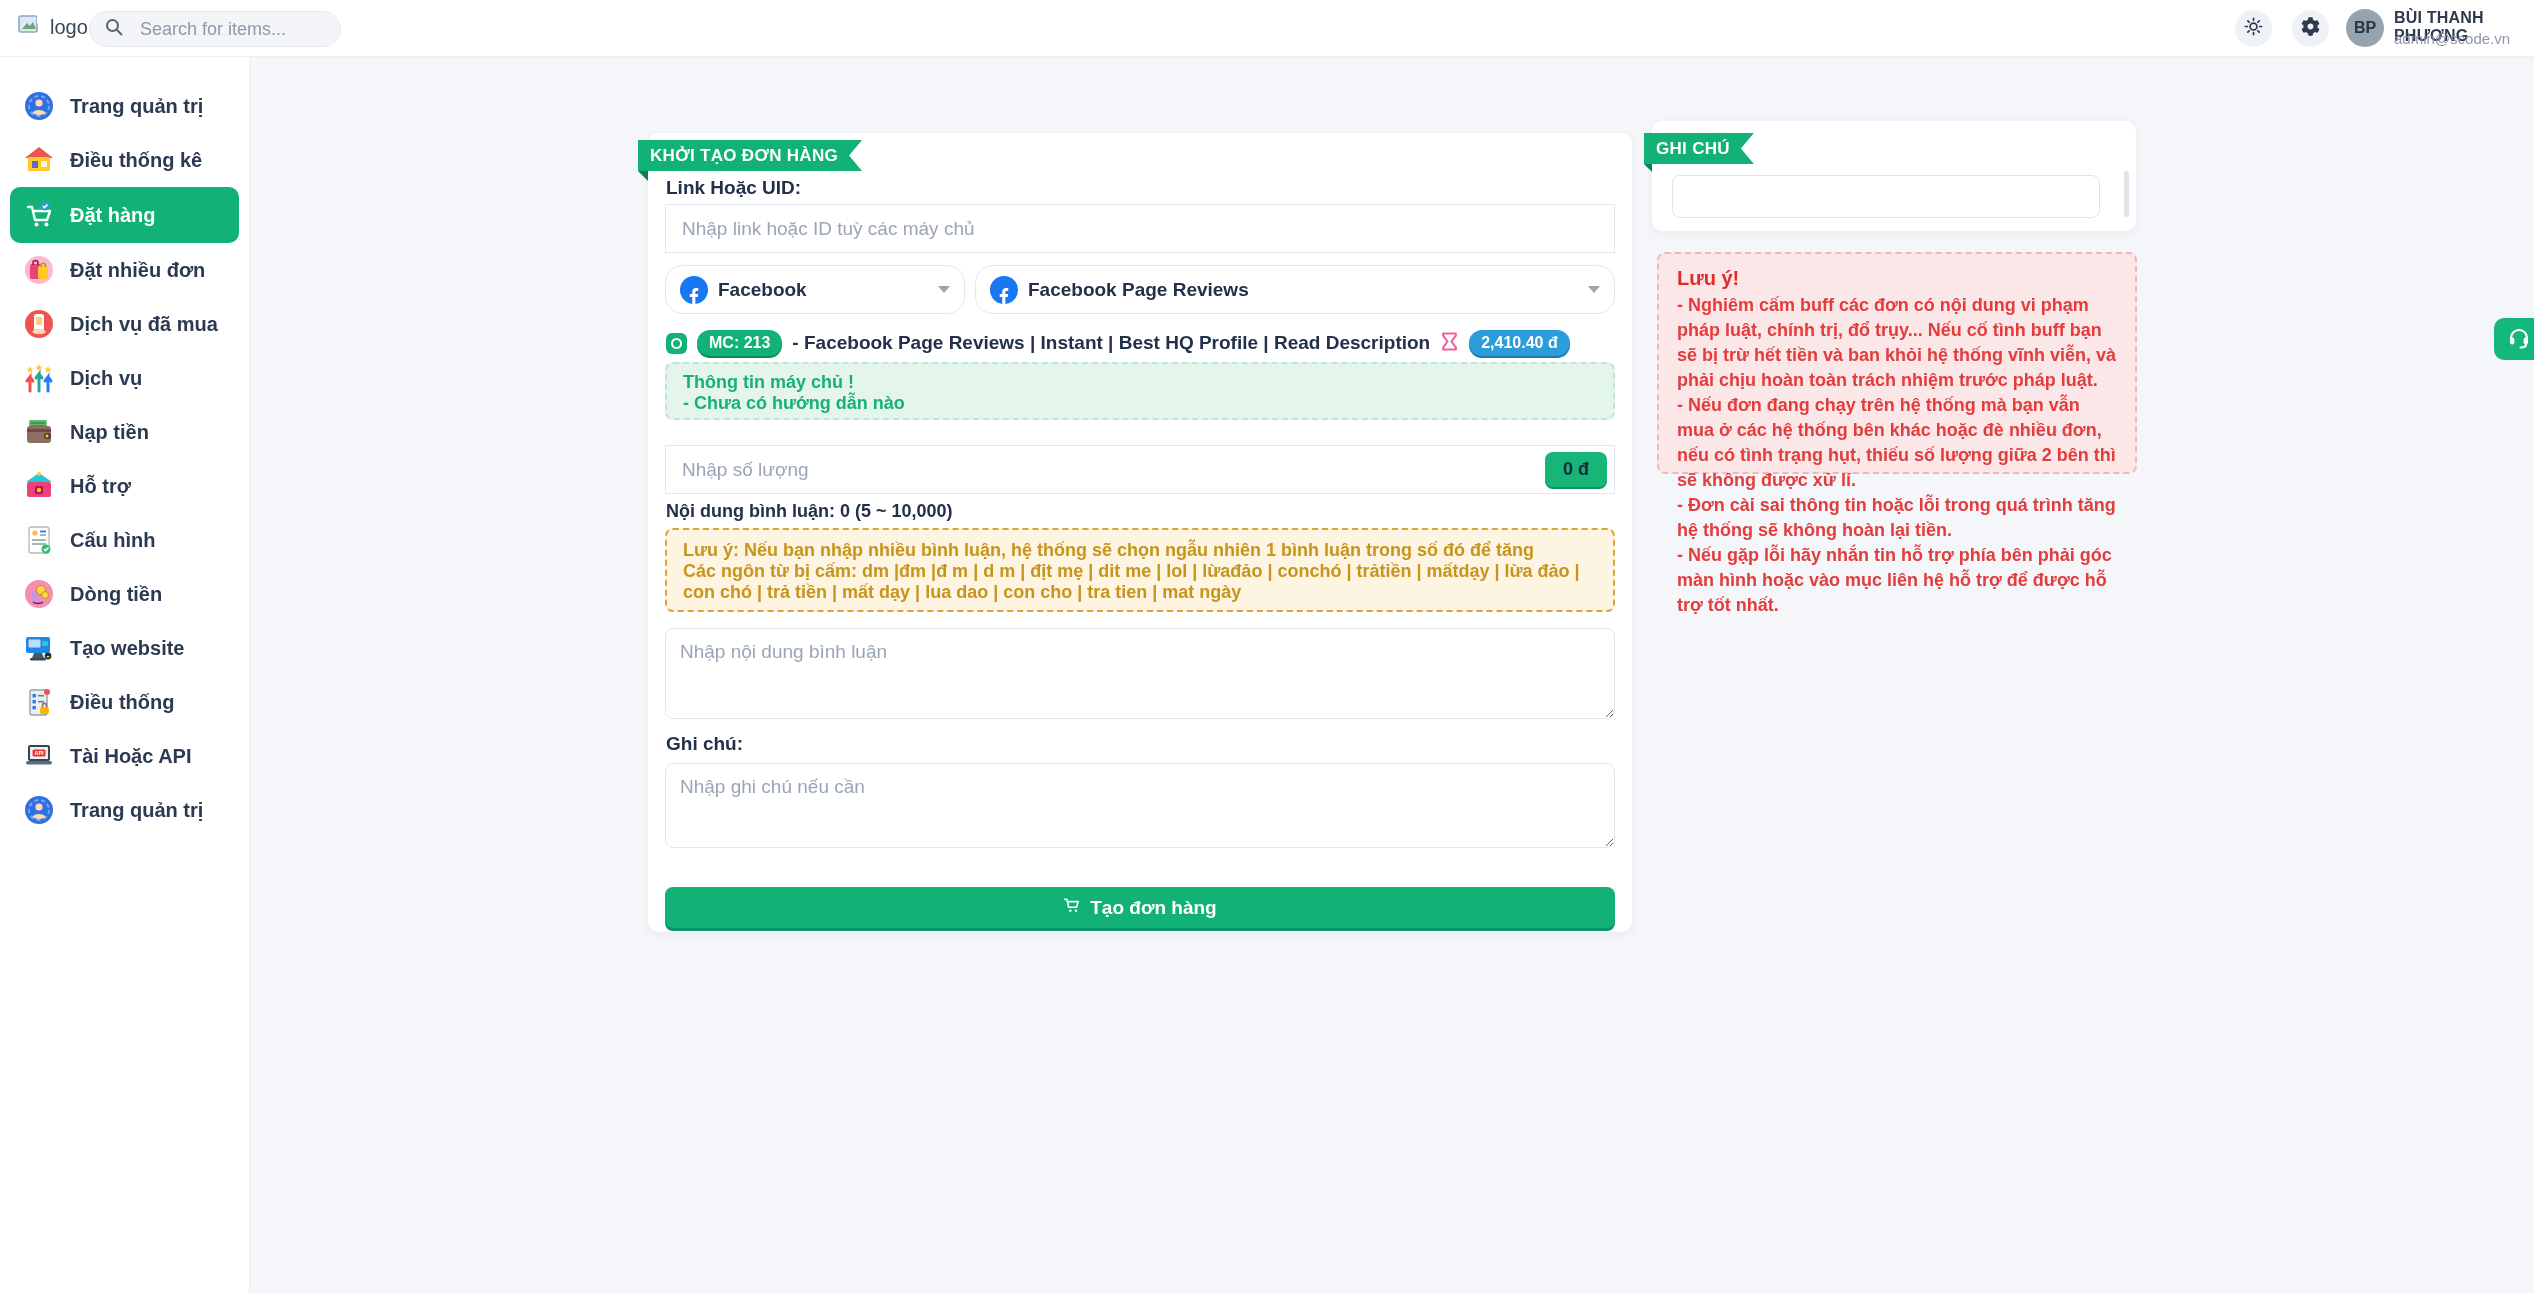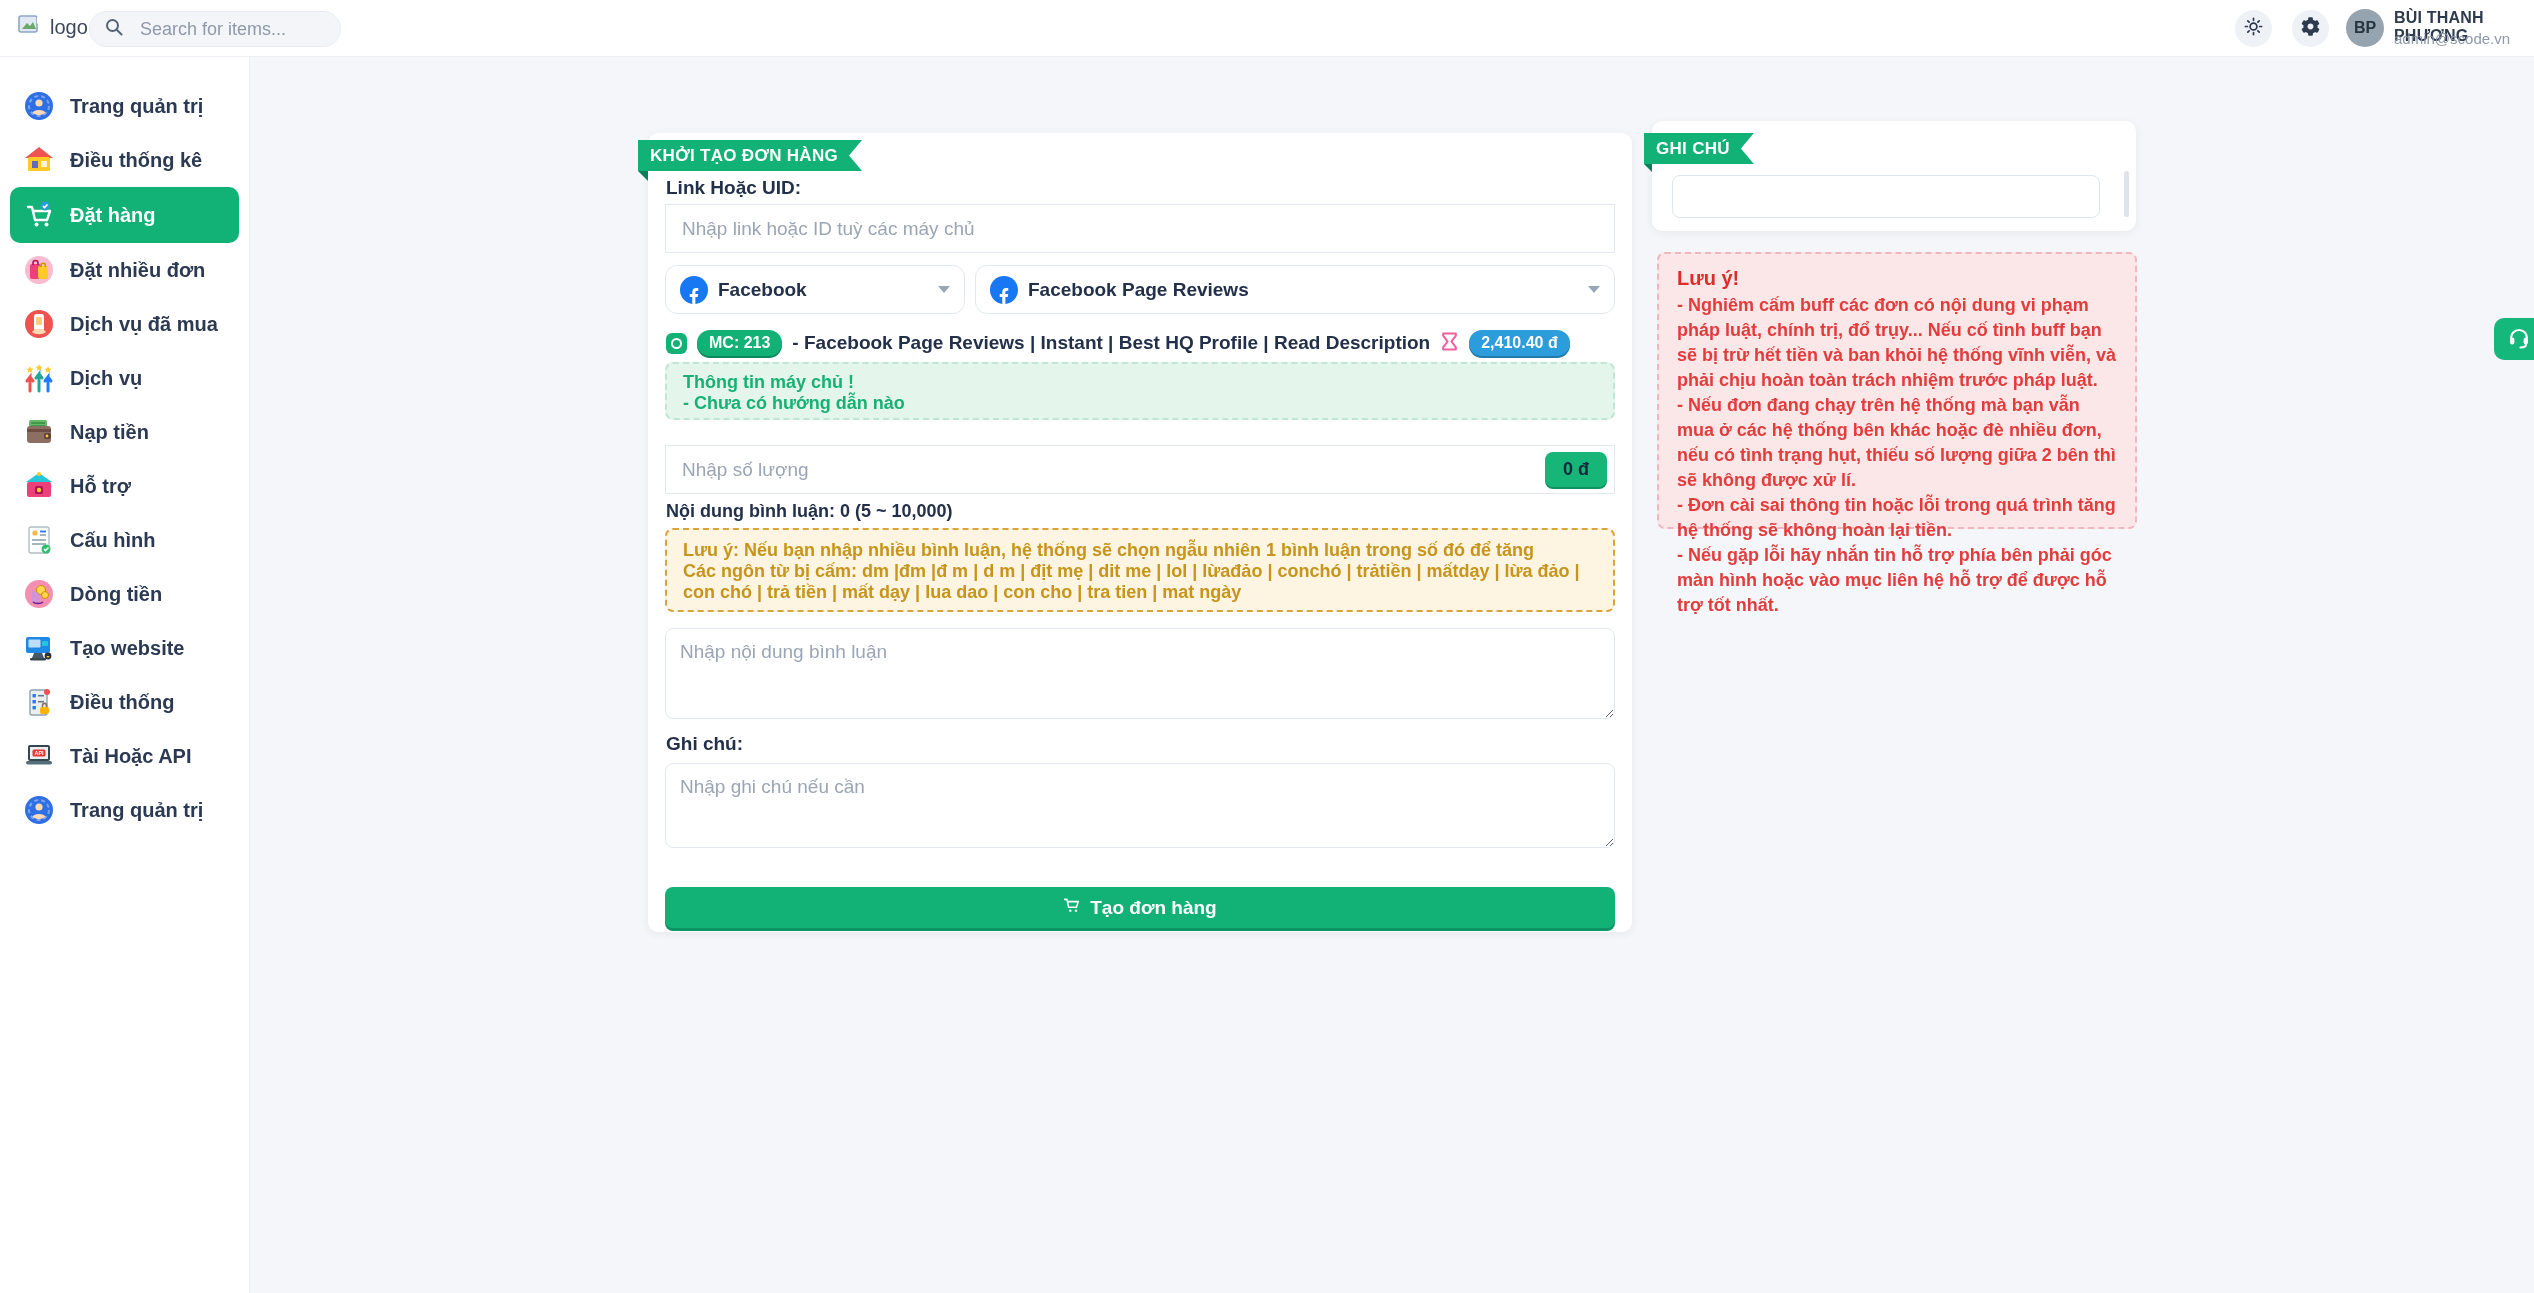--- a/index.html
+++ b/index.html
@@ -34,21 +34,21 @@
   .card { position:absolute; background:#fff; border-radius:10px; box-shadow:0 2px 8px rgba(40,60,90,.07); }
   #main-card { left:648px; top:133px; width:984px; height:799px; }
   #notes-card { left:1652px; top:121px; width:484px; height:110px; }
   .ribbon { position:absolute; height:31px; line-height:31px; background:#12b277; color:#fff; font-weight:bold; font-size:17px; padding:0 24px 0 12px; letter-spacing:.3px;
             clip-path:polygon(0 0,100% 0,calc(100% - 13px) 50%,100% 100%,0 100%); z-index:2; }
   .ribbon-fold { position:absolute; width:10px; height:10px; background:#0a8058; clip-path:polygon(0 0,100% 0,100% 100%); z-index:1; }
   
   .form-label { position:absolute; left:18px; font-size:19px; font-weight:bold; color:#223049; }
   .text-input { position:absolute; left:17px; width:950px; height:49px; border:1px solid #e3e8ef; border-radius:0; font-size:19px; color:#3c4858; padding:0 16px; outline:none; font-family:inherit; background:#fff; }
   .text-input::placeholder, textarea::placeholder { color:#9aa5b5; }
-  .select-box { position:absolute; height:49px; border:1px solid #e3e8ef; border-radius:12px; display:flex; align-items:center; padding:0 14px; gap:10px; cursor:pointer; background:#fff; }
+  .select-box { position:absolute; height:49px; border:1px solid #e3e8ef; border-radius:18px; display:flex; align-items:center; padding:0 14px; gap:10px; cursor:pointer; background:#fff; }
   .select-box .sel-text { font-size:19px; font-weight:bold; color:#22304a; }
   .caret { margin-left:auto; width:0; height:0; border-left:6px solid transparent; border-right:6px solid transparent; border-top:7px solid #9aa5b5; }
   .fb-circle { width:28px; height:28px; border-radius:50%; background:#1877f2; display:flex; align-items:flex-end; justify-content:center; overflow:hidden; flex:0 0 28px; }
   .service-row { position:absolute; left:18px; top:197px; display:flex; align-items:center; gap:10px; }
   .radio-sel { width:21px; height:21px; border-radius:6px; background:#12b277; position:relative; cursor:pointer; flex:0 0 21px; }
   .radio-sel::after { content:''; position:absolute; left:5px; top:5px; width:7px; height:7px; border:2px solid #fff; border-radius:50%; }
   .pill { font-size:16px; font-weight:bold; color:#fff; padding:4px 12px; border-radius:14px; white-space:nowrap; }
   .pill.green { background:#12b277; box-shadow:0 2px 0 #0d8a5b; }
   .pill.blue { background:#2d9cdb; box-shadow:0 2px 0 #2179ac; }
   .service-name { font-size:19px; font-weight:bold; color:#22304a; }
@@ -58,21 +58,21 @@
   .total-badge { position:absolute; right:8px; top:7px; height:35px; min-width:62px; background:#17b678; border-radius:8px; box-shadow:0 2px 0 #0e9262; color:#15293c; font-weight:bold; font-size:18px; display:flex; align-items:center; justify-content:center; padding:0 12px; }
   .warn-box { position:absolute; left:17px; top:395px; width:950px; height:84px; background:#fdf4e1; border:2px dashed #d9a43c; border-radius:8px; padding:10px 16px; color:#c7941c; font-size:18px; font-weight:600; line-height:21px; }
   .warn-box b { font-weight:bold; }
   textarea { position:absolute; left:17px; width:950px; border:1px solid #e3e8ef; border-radius:8px; font-size:19px; color:#3c4858; padding:12px 14px; outline:none; font-family:inherit; resize:both; }
   #comment-area { top:495px; height:91px; }
   #note-area { top:630px; height:85px; }
   .submit-btn { position:absolute; left:17px; top:754px; width:950px; height:41px; background:#12b277; border:none; border-radius:8px; box-shadow:0 3px 0 #0d9464; color:#fff; font-size:19px; font-weight:bold; display:flex; align-items:center; justify-content:center; gap:9px; cursor:pointer; font-family:inherit; }
   
   .notes-input { position:absolute; left:20px; top:54px; width:428px; height:43px; border:1px solid #dfe5ee; border-radius:8px; outline:none; font-size:18px; padding:0 14px; font-family:inherit; }
   .mini-scrollbar { position:absolute; right:7px; top:50px; width:5px; height:46px; background:#dfe3ea; border-radius:3px; }
-  #notice-box { position:absolute; left:1657px; top:252px; width:480px; height:277px; background:#fbe7e8; border:2px dashed #f0b6bd; border-radius:8px; padding:13px 18px; color:#e23c3c; }
+  #notice-box { position:absolute; left:1657px; top:252px; width:480px; height:222px; background:#fbe7e8; border:2px dashed #f0b6bd; border-radius:8px; padding:13px 18px; color:#e23c3c; }
   #notice-box .ntitle { font-size:20px; font-weight:bold; color:#dd2c2c; margin-bottom:3px; }
   #notice-box .nline { font-size:18px; font-weight:600; line-height:25px; }
   
   #chat-btn { position:absolute; left:2494px; top:318px; width:50px; height:42px; background:#14b87a; border-radius:10px; display:flex; align-items:center; justify-content:center; cursor:pointer; }
 </style>
 </head>
 <body>
 
 <div id="topbar">
   <div class="logo-wrap">

